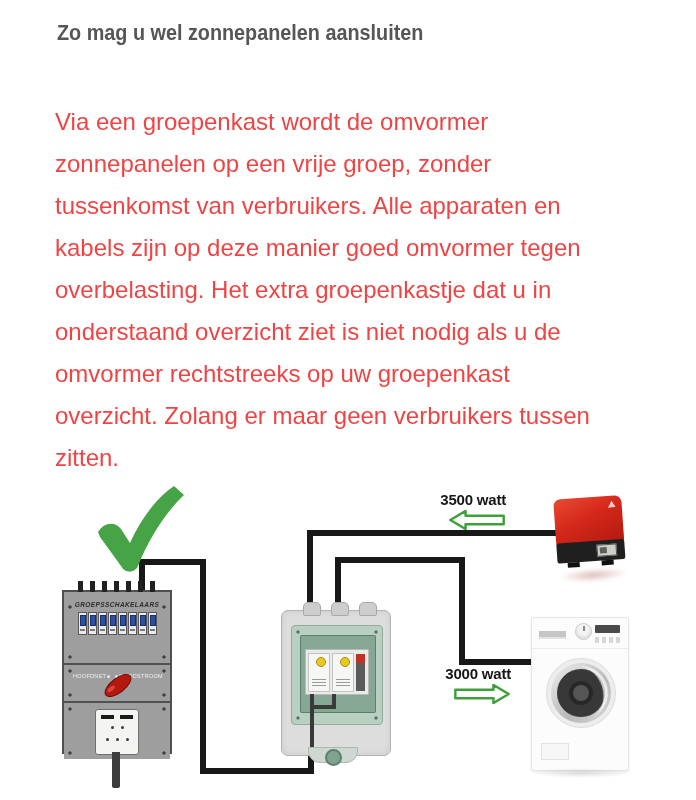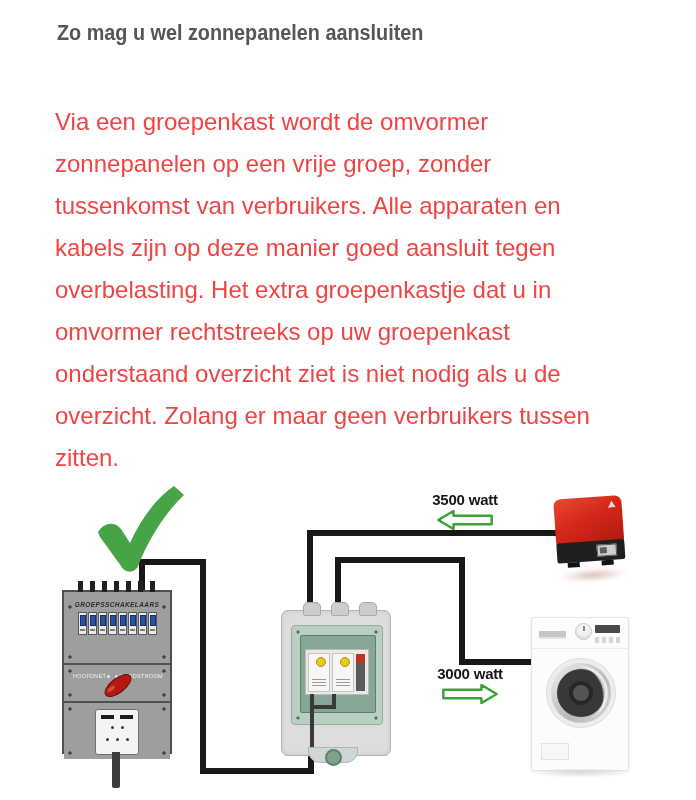--- a/index.html
+++ b/index.html
@@ -21,21 +21,21 @@
   }
   .body-text{position:absolute;left:55px;top:101px;}
   .bline{height:42px;line-height:42px;font-size:24px;color:#ef4444;white-space:nowrap;}
   
   .diagram{position:absolute;left:0;top:0;width:696px;height:800px;}
   .cables{position:absolute;left:0;top:0;}
   .cables path{fill:none;stroke:var(--cable-black);stroke-width:6;stroke-linejoin:miter;}
   .check{position:absolute;left:93px;top:485px;}
   .check path{fill:var(--check-green);}
   
-  .flow{position:absolute;width:82px;text-align:center;}
+  .flow{position:absolute;width:82px;text-align:right;}
   .flow-inv{left:424px;top:491px;}
   .flow-wm{left:429px;top:665px;}
   .flow-label{font-size:15px;font-weight:bold;color:#161616;letter-spacing:-.2px;display:block;}
   .arrow{margin-top:2px;}
   .arrow polygon{fill:#ffffff;stroke:var(--arrow-green);stroke-width:2.6;stroke-linejoin:round;}
   
   .gk{position:absolute;left:62px;top:590px;width:110px;height:164px;
       background:#9e9e9e;border:2px solid #4f4f4f;box-sizing:border-box;}
   .gk-studs{position:absolute;left:14px;top:-11px;width:77px;height:11px;
       background:repeating-linear-gradient(90deg,#212121 0 5px,transparent 5px 12px);}
@@ -141,24 +141,24 @@
 <body>
 
 <div class="canvas">
 
   <h1 class="title">Zo mag u wel zonnepanelen aansluiten</h1>
 
   <div class="body-text">
       <div class="bline">Via een groepenkast wordt de omvormer</div>
       <div class="bline">zonnepanelen op een vrije groep, zonder</div>
       <div class="bline">tussenkomst van verbruikers. Alle apparaten en</div>
-      <div class="bline">kabels zijn op deze manier goed aansluit tegen</div>
+      <div class="bline">kabels zijn op deze manier goed omvormer tegen</div>
       <div class="bline">overbelasting. Het extra groepenkastje dat u in</div>
+      <div class="bline">onderstaand overzicht ziet is niet nodig als u de</div>
       <div class="bline">omvormer rechtstreeks op uw groepenkast</div>
-      <div class="bline">onderstaand overzicht ziet is niet nodig als u de</div>
       <div class="bline">overzicht. Zolang er maar geen verbruikers tussen</div>
       <div class="bline">zitten.</div>
     </div>
 
   <div class="diagram">
 
     <svg class="cables" width="696" height="800" viewBox="0 0 696 800">
       <path d="M142 592 V562 H203 V771 H311 V752"></path>
       <path d="M561 533 H310 V602"></path>
       <path d="M338 602 V560 H462 V662 H532"></path>

